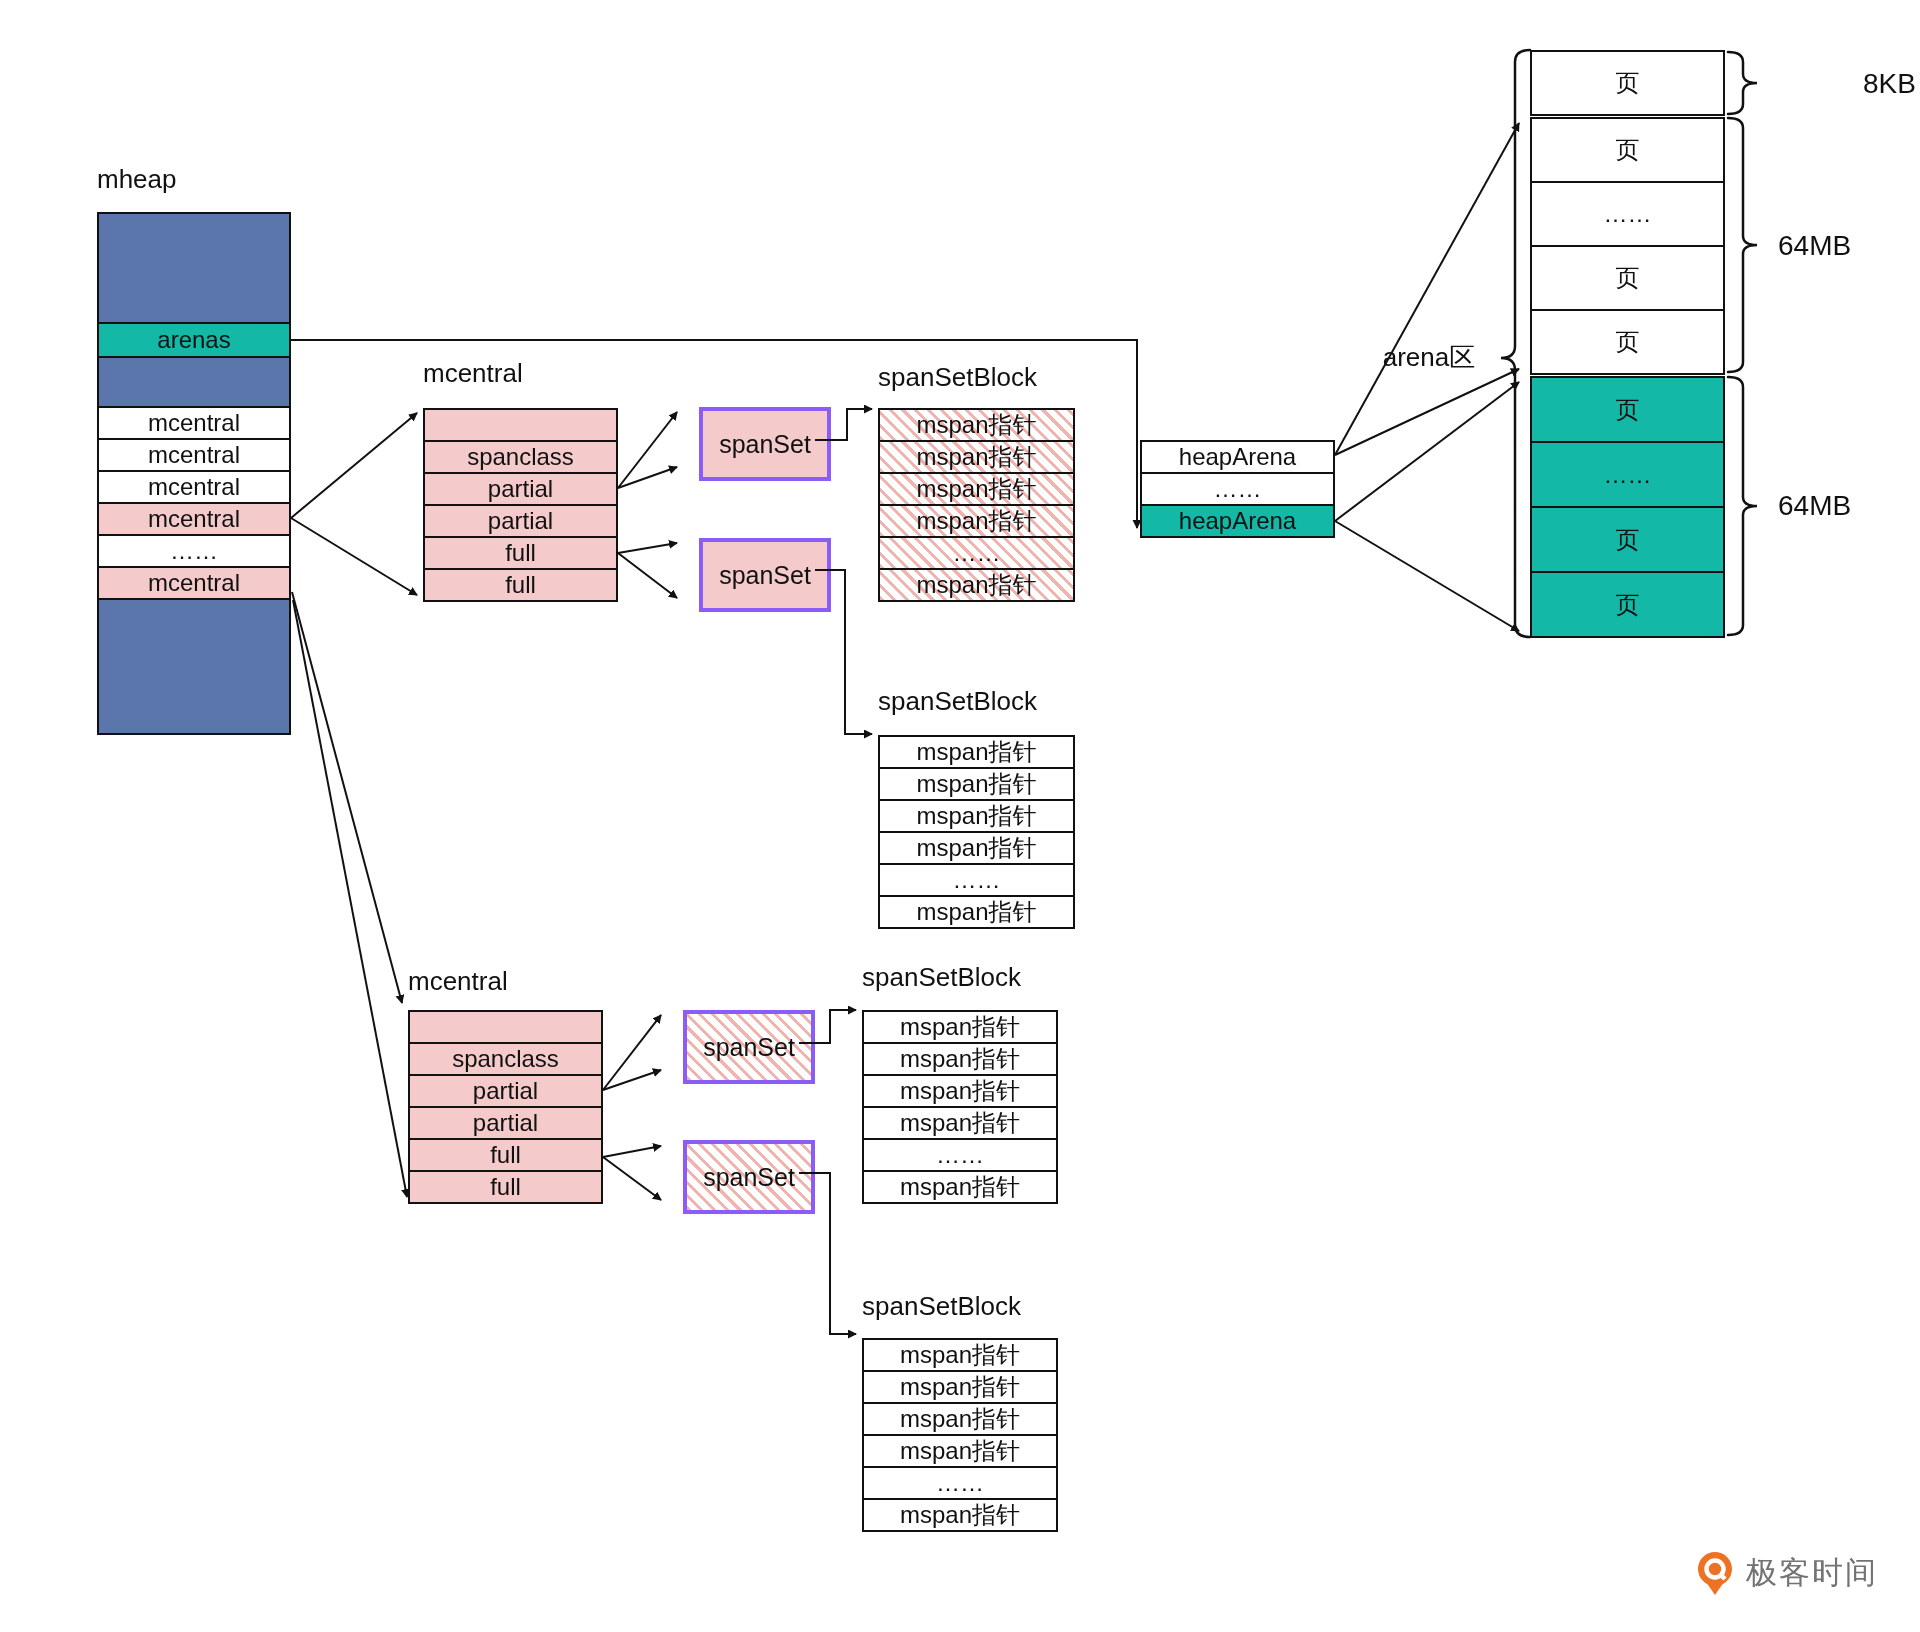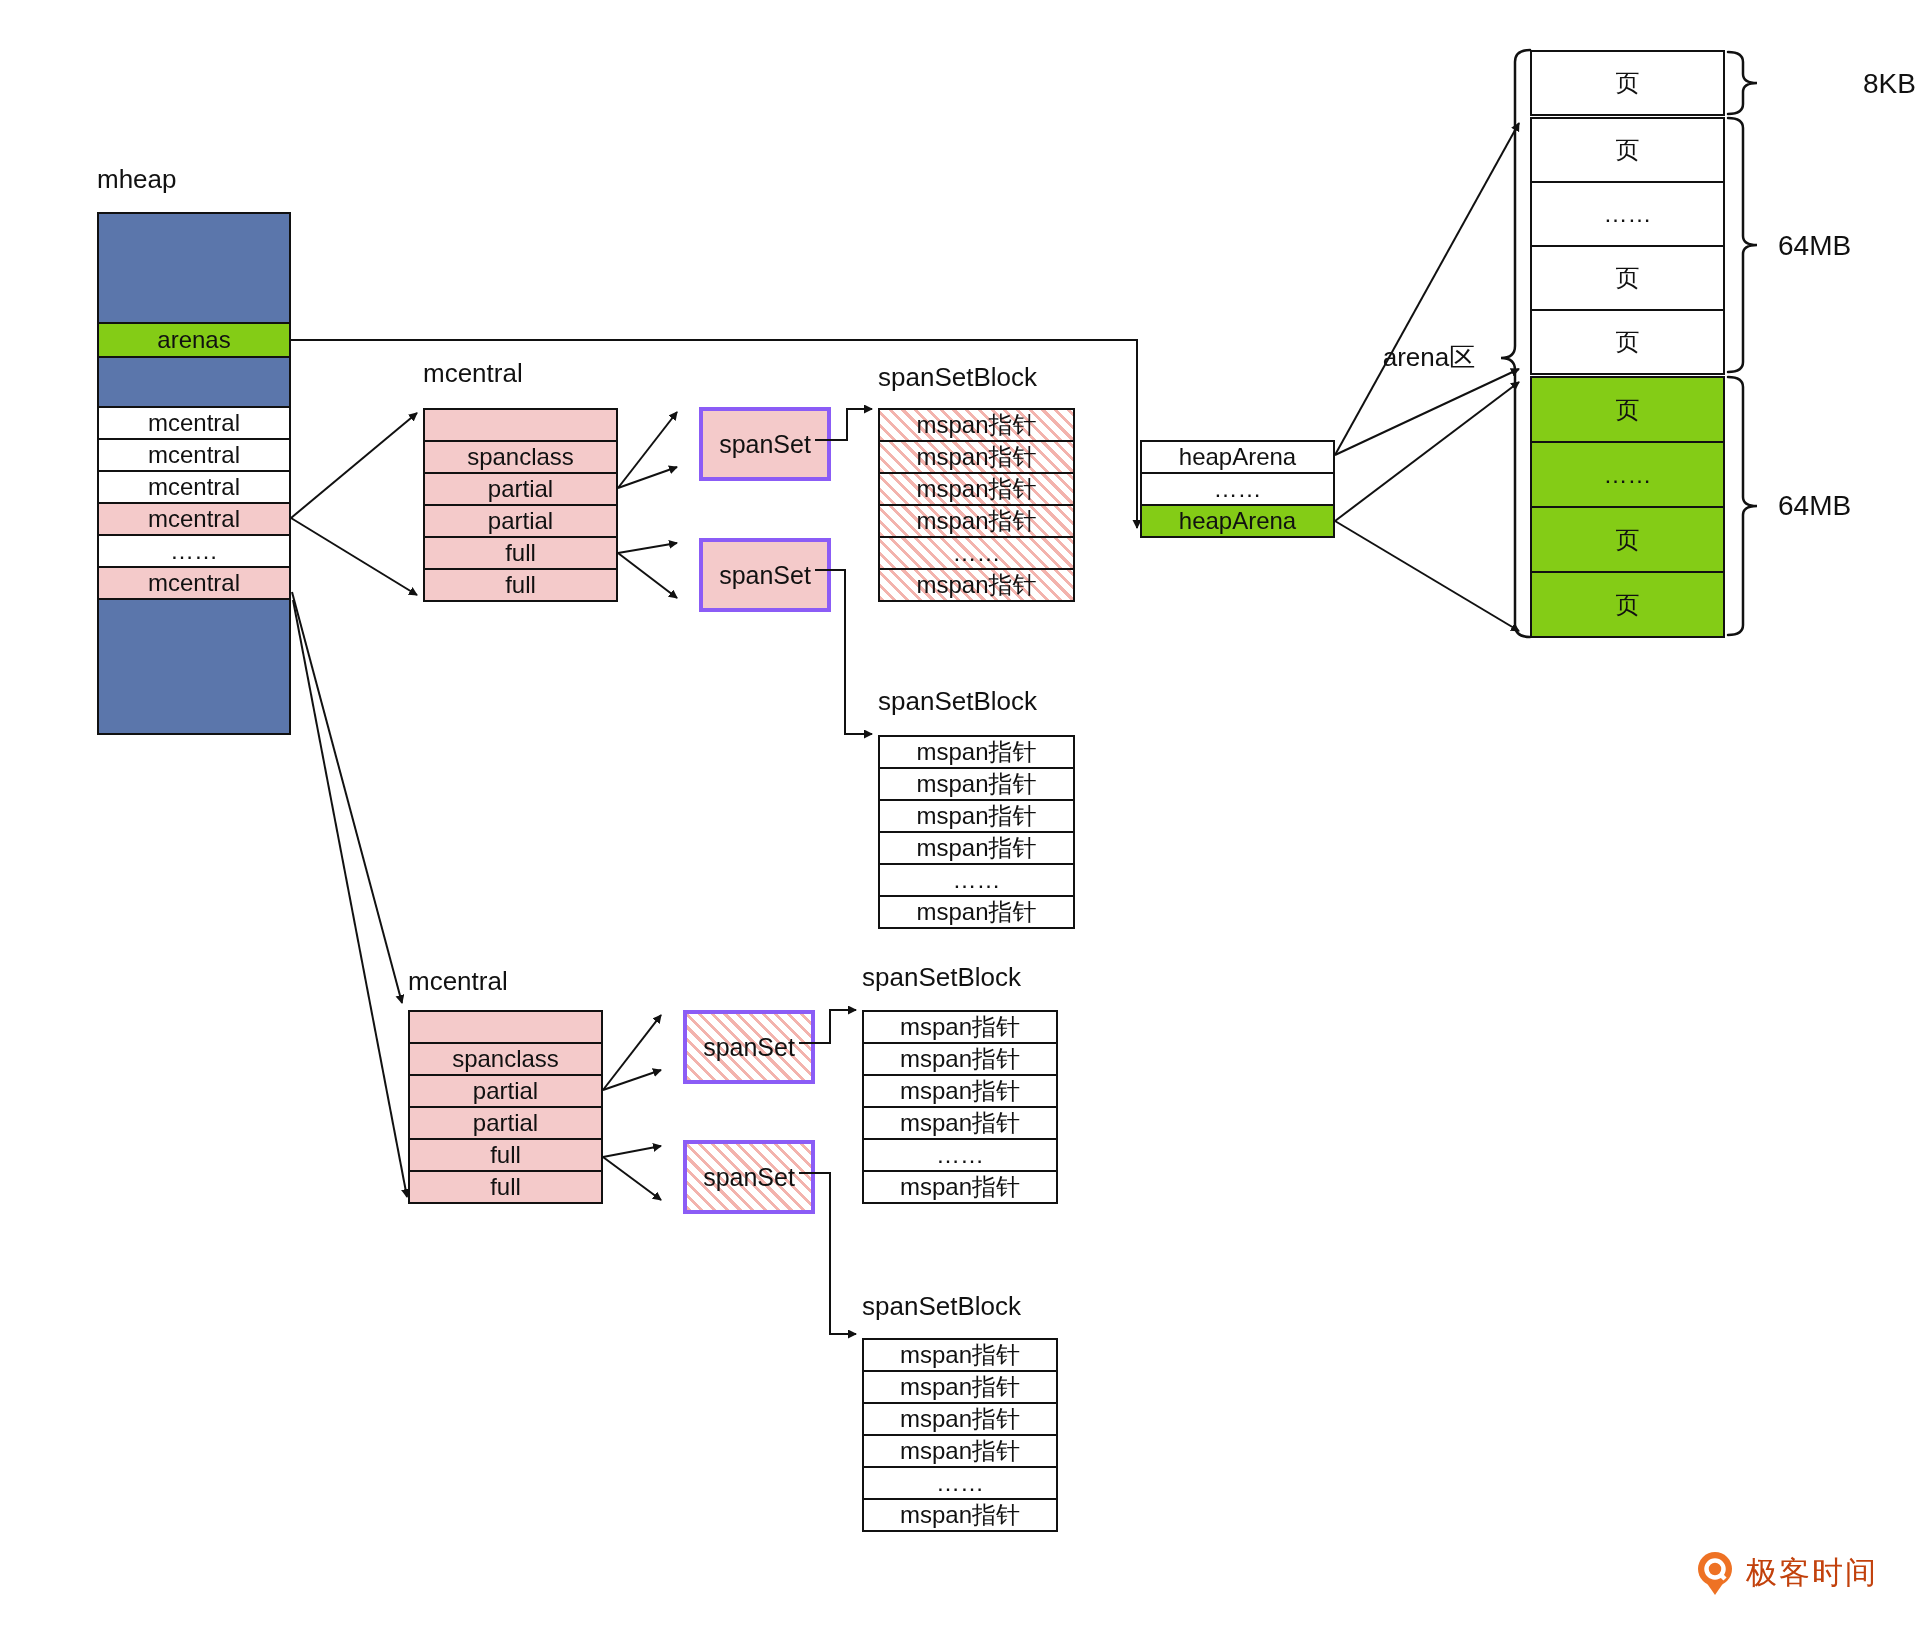--- a/index.html
+++ b/index.html
@@ -9,36 +9,36 @@
     overflow:hidden;
   }
   .col { position:absolute; display:flex; flex-direction:column; }
   .cell {
     box-sizing:border-box; border:2px solid #111; margin-top:-2px;
     display:flex; align-items:center; justify-content:center;
     font-size:24px; background:#ffffff; height:34px; line-height:1;
   }
   .cell:first-child { margin-top:0; }
   .blue   { background:#5b76ab; }
-  .lblue  { background:#84cc16; }
+  .lblue  { background:#14b8a6; }
   .pink   { background:#f4caca; }
   .hatch  { background:repeating-linear-gradient(45deg,#f3b3ad 0 3px,#ffffff 3px 9px); }
   .title {
     position:absolute; font-size:26px; line-height:1;
   }
   .spanset {
     position:absolute; box-sizing:border-box; width:132px; height:74px;
     border:4px solid #8b5cf6; display:flex; align-items:center; justify-content:center;
     font-size:25px;
     margin-left:16px;
   }
   .sizelabel { position:absolute; font-size:28px; line-height:1; }
   svg.overlay { position:absolute; left:0; top:0; pointer-events:none; }
   #logo { position:absolute; left:1694px; top:1550px; display:flex; align-items:center; }
-  #logo .ltext { font-size:31px; color:#c2410c; margin-left:10px; letter-spacing:2px; }
+  #logo .ltext { font-size:31px; color:#737373; margin-left:10px; letter-spacing:2px; }
 </style>
 </head>
 <body>
 
 <div id="canvas">
 
   <div class="title" style="left:97px; top:166px; width:194px;">mheap</div>
 
   <div class="col" style="left:97px; top:212px; width:194px;">
     <div class="cell blue" style="height:112px;"></div>

